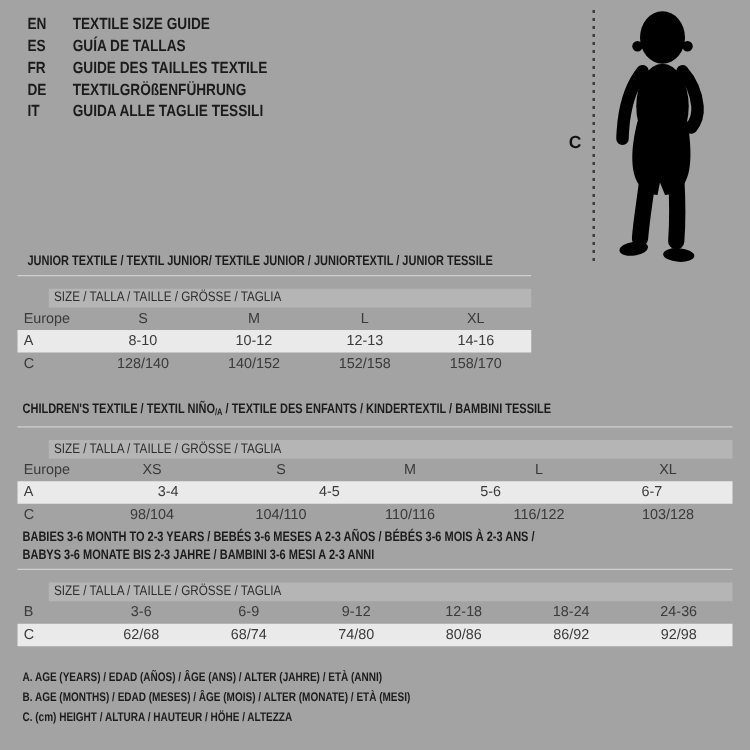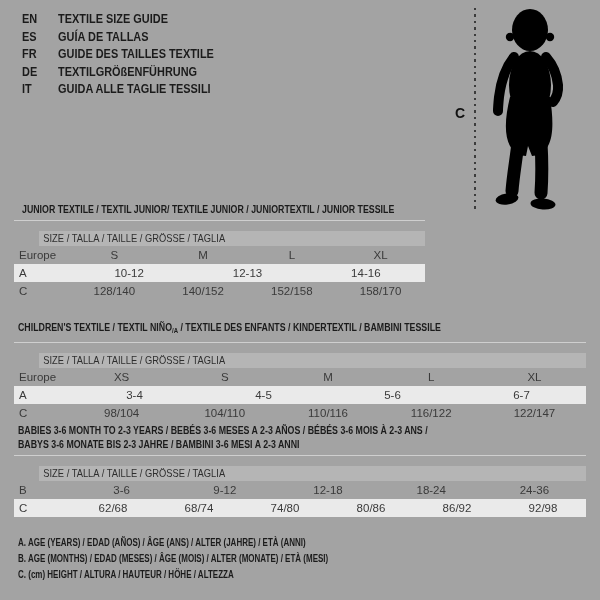--- a/index.html
+++ b/index.html
@@ -107,20 +107,21 @@
     </div>
     <div class="trow">
       <div class="tlabel">Europe</div>
       <div class="tcell">S</div>
       <div class="tcell">M</div>
       <div class="tcell">L</div>
       <div class="tcell">XL</div>
     </div>
     <div class="trow alt">
       <div class="tlabel">A</div>
+      <div class="tcell">8-10</div>
       <div class="tcell">10-12</div>
       <div class="tcell">12-13</div>
       <div class="tcell">14-16</div>
     </div>
     <div class="trow">
       <div class="tlabel">C</div>
       <div class="tcell">128/140</div>
       <div class="tcell">140/152</div>
       <div class="tcell">152/158</div>
       <div class="tcell">158/170</div>
@@ -149,34 +150,35 @@
       <div class="tcell">4-5</div>
       <div class="tcell">5-6</div>
       <div class="tcell">6-7</div>
     </div>
     <div class="trow">
       <div class="tlabel">C</div>
       <div class="tcell">98/104</div>
       <div class="tcell">104/110</div>
       <div class="tcell">110/116</div>
       <div class="tcell">116/122</div>
-      <div class="tcell">122/147</div>
+      <div class="tcell">103/128</div>
     </div>
   </section>
 
   <section class="size-table t3">
     <div class="tbl-title">BABIES 3-6 MONTH TO 2-3 YEARS / BEBÉS 3-6 MESES A 2-3 AÑOS / BÉBÉS 3-6 MOIS À 2-3 ANS /</div>
     <div class="tbl-title">BABYS 3-6 MONATE BIS 2-3 JAHRE / BAMBINI 3-6 MESI A 2-3 ANNI</div>
     <div class="hairline"></div>
     <div class="bar">
       <div class="bar-text">SIZE / TALLA / TAILLE / GRÖSSE / TAGLIA</div>
     </div>
     <div class="trow">
       <div class="tlabel">B</div>
       <div class="tcell">3-6</div>
+      <div class="tcell">6-9</div>
       <div class="tcell">9-12</div>
       <div class="tcell">12-18</div>
       <div class="tcell">18-24</div>
       <div class="tcell">24-36</div>
     </div>
     <div class="trow alt">
       <div class="tlabel">C</div>
       <div class="tcell">62/68</div>
       <div class="tcell">68/74</div>
       <div class="tcell">74/80</div>

